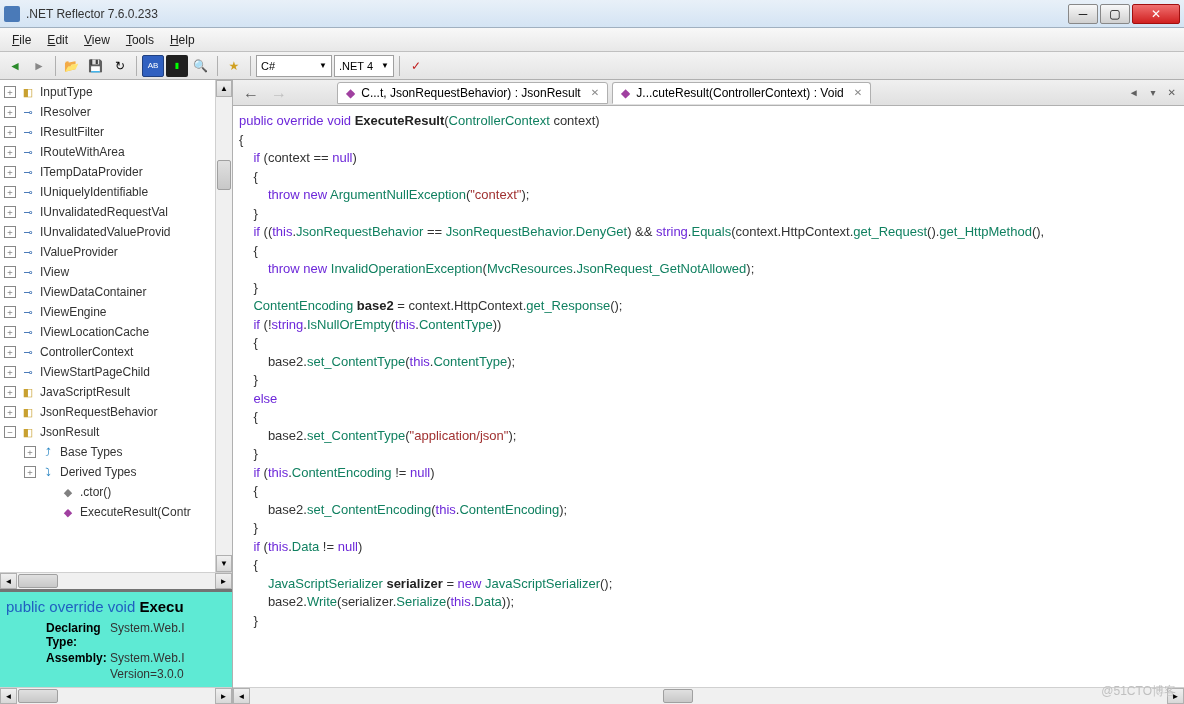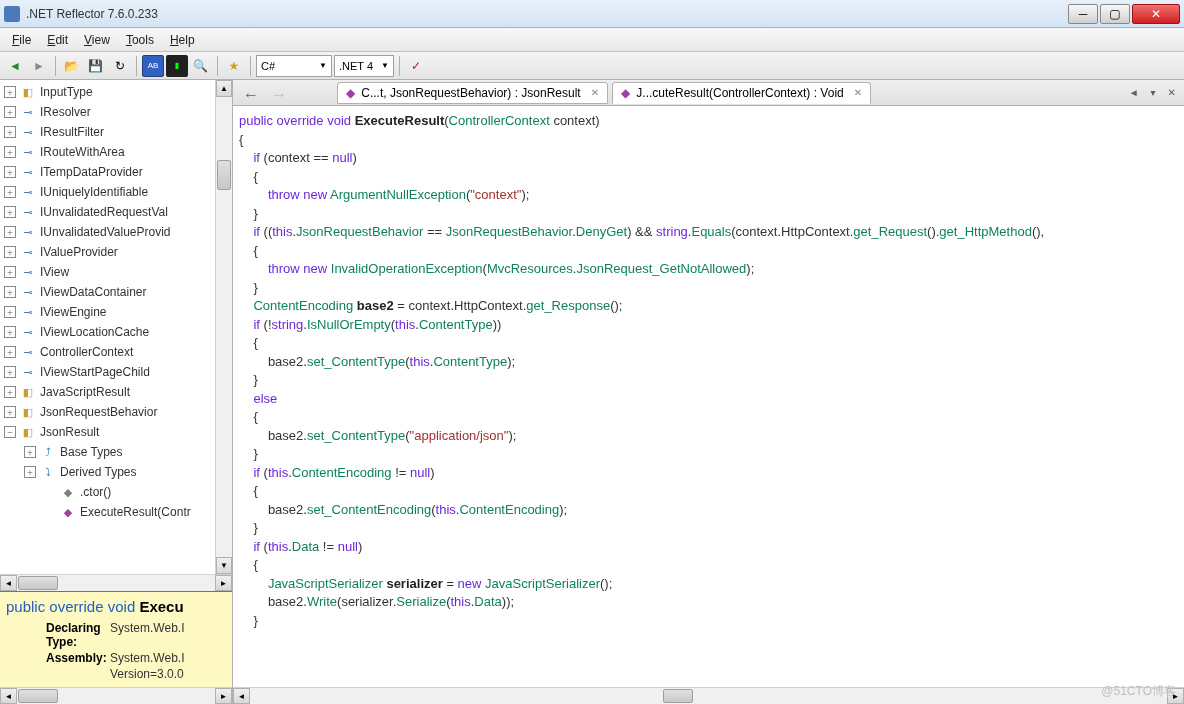--- a/index.html
+++ b/index.html
@@ -42,21 +42,21 @@
 .ticon.class { color: #c8a030; }
 .ticon.method { color: #a040a0; }
 .treelabel { color: #333; }
 .tree-vscroll { position: absolute; right: 0; top: 0; bottom: 0; width: 17px; background: #f0f0f0; border-left: 1px solid #d0d0d0; }
 .tree-vscroll .sbtn { height: 17px; background: linear-gradient(#f0f0f0,#d8d8d8); border: 1px solid #b0b0b0; display: flex; align-items: center; justify-content: center; font-size: 8px; }
 .tree-vscroll .sthumb { position: absolute; left: 1px; right: 1px; top: 80px; height: 30px; background: linear-gradient(#e0e0e0,#c8c8c8); border: 1px solid #a0a0a0; border-radius: 2px; }
 .tree-hscroll { height: 17px; background: #f0f0f0; border-top: 1px solid #d0d0d0; display: flex; }
 .tree-hscroll .sbtn { width: 17px; background: linear-gradient(#f0f0f0,#d8d8d8); border: 1px solid #b0b0b0; display: flex; align-items: center; justify-content: center; font-size: 8px; }
 .tree-hscroll .sthumb { width: 40px; background: linear-gradient(#e0e0e0,#c8c8c8); border: 1px solid #a0a0a0; border-radius: 2px; margin: 1px; }
 
-.leftinfo { border-top: 1px solid #737373; padding: 6px; font-size: 12px; background: #fef9c3; flex-shrink: 0; overflow: hidden; }
+.leftinfo { border-top: 3px solid #737373; padding: 6px; font-size: 12px; background: #5eead4; flex-shrink: 0; overflow: hidden; }
 .leftinfo .sig { font-size: 15px; white-space: nowrap; margin-bottom: 6px; }
 .leftinfo .kw { color: #2060c0; }
 .leftinfo .row { display: flex; margin-top: 2px; }
 .leftinfo .lbl { font-weight: bold; width: 104px; padding-left: 40px; }
 .leftinfo .val { color: #333; white-space: nowrap; }
 .left-hscroll2 { height: 17px; background: #f0f0f0; border-top: 1px solid #d0d0d0; display: flex; }
 .left-hscroll2 .sbtn { width: 17px; background: linear-gradient(#f0f0f0,#d8d8d8); border: 1px solid #b0b0b0; display: flex; align-items: center; justify-content: center; font-size: 8px; }
 .left-hscroll2 .sthumb { width: 40px; background: linear-gradient(#e0e0e0,#c8c8c8); border: 1px solid #a0a0a0; border-radius: 2px; margin: 1px; }
 
 

